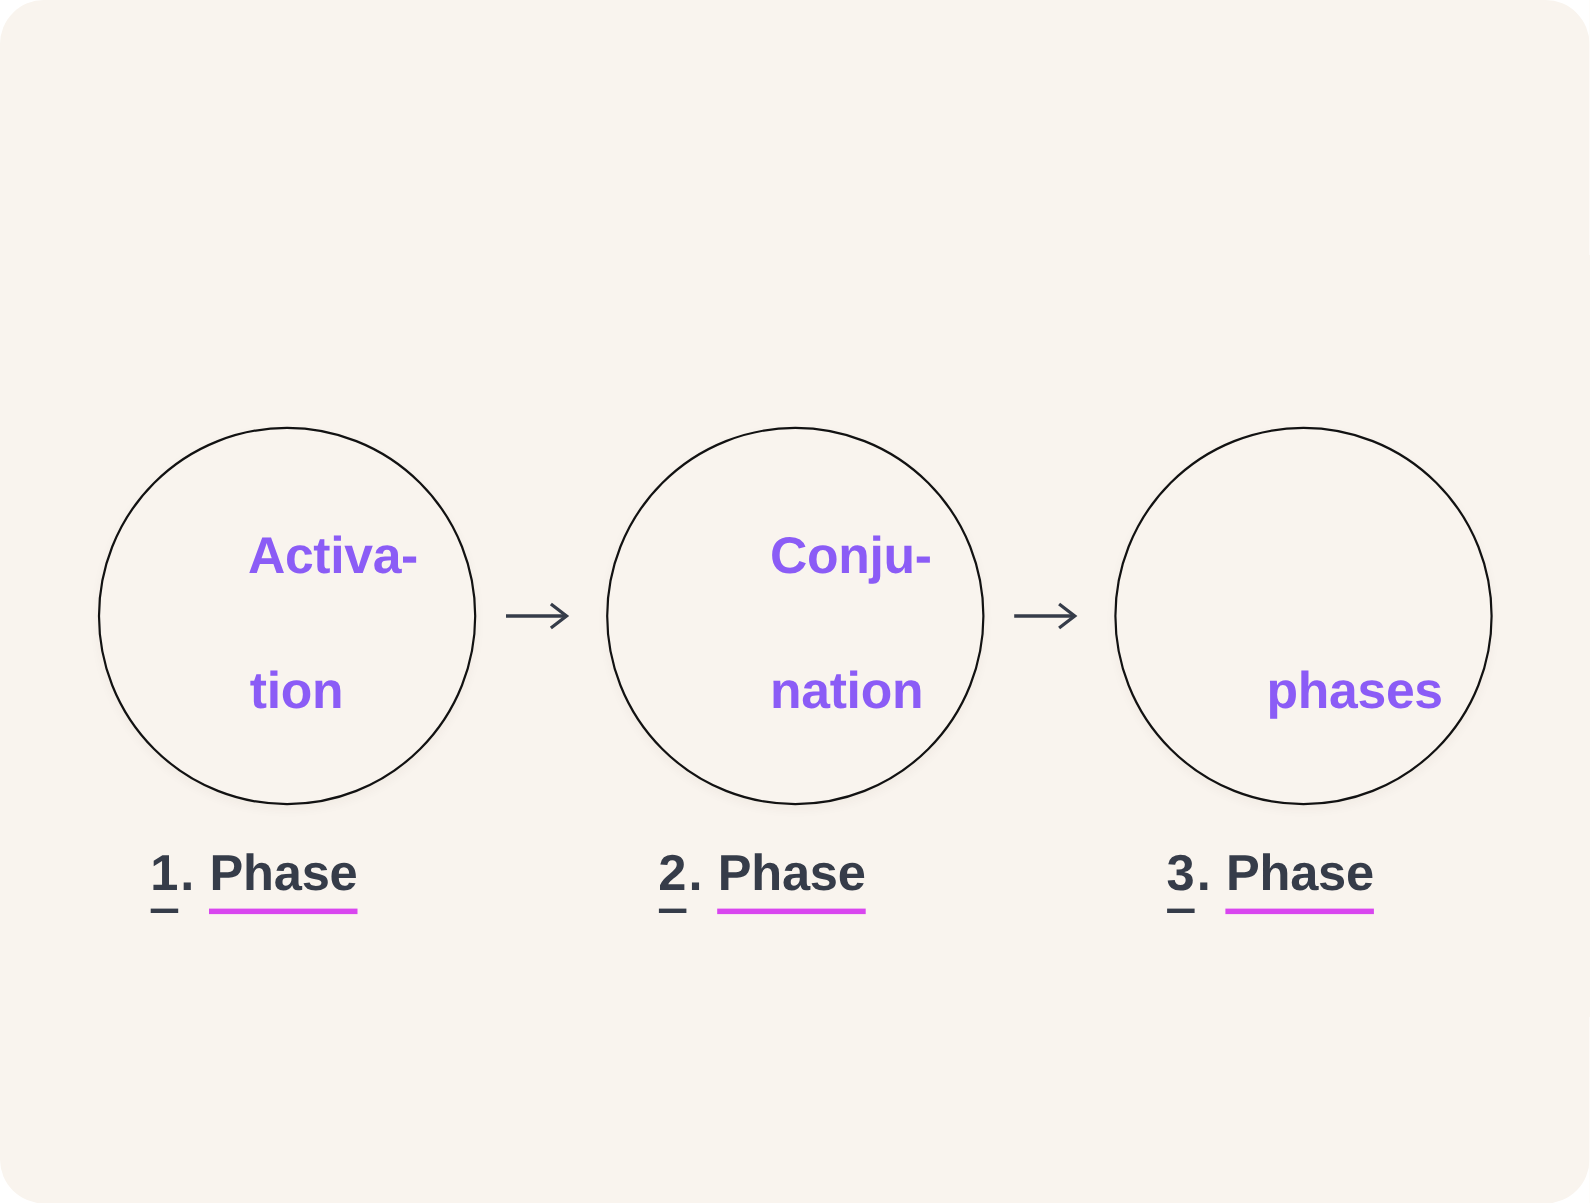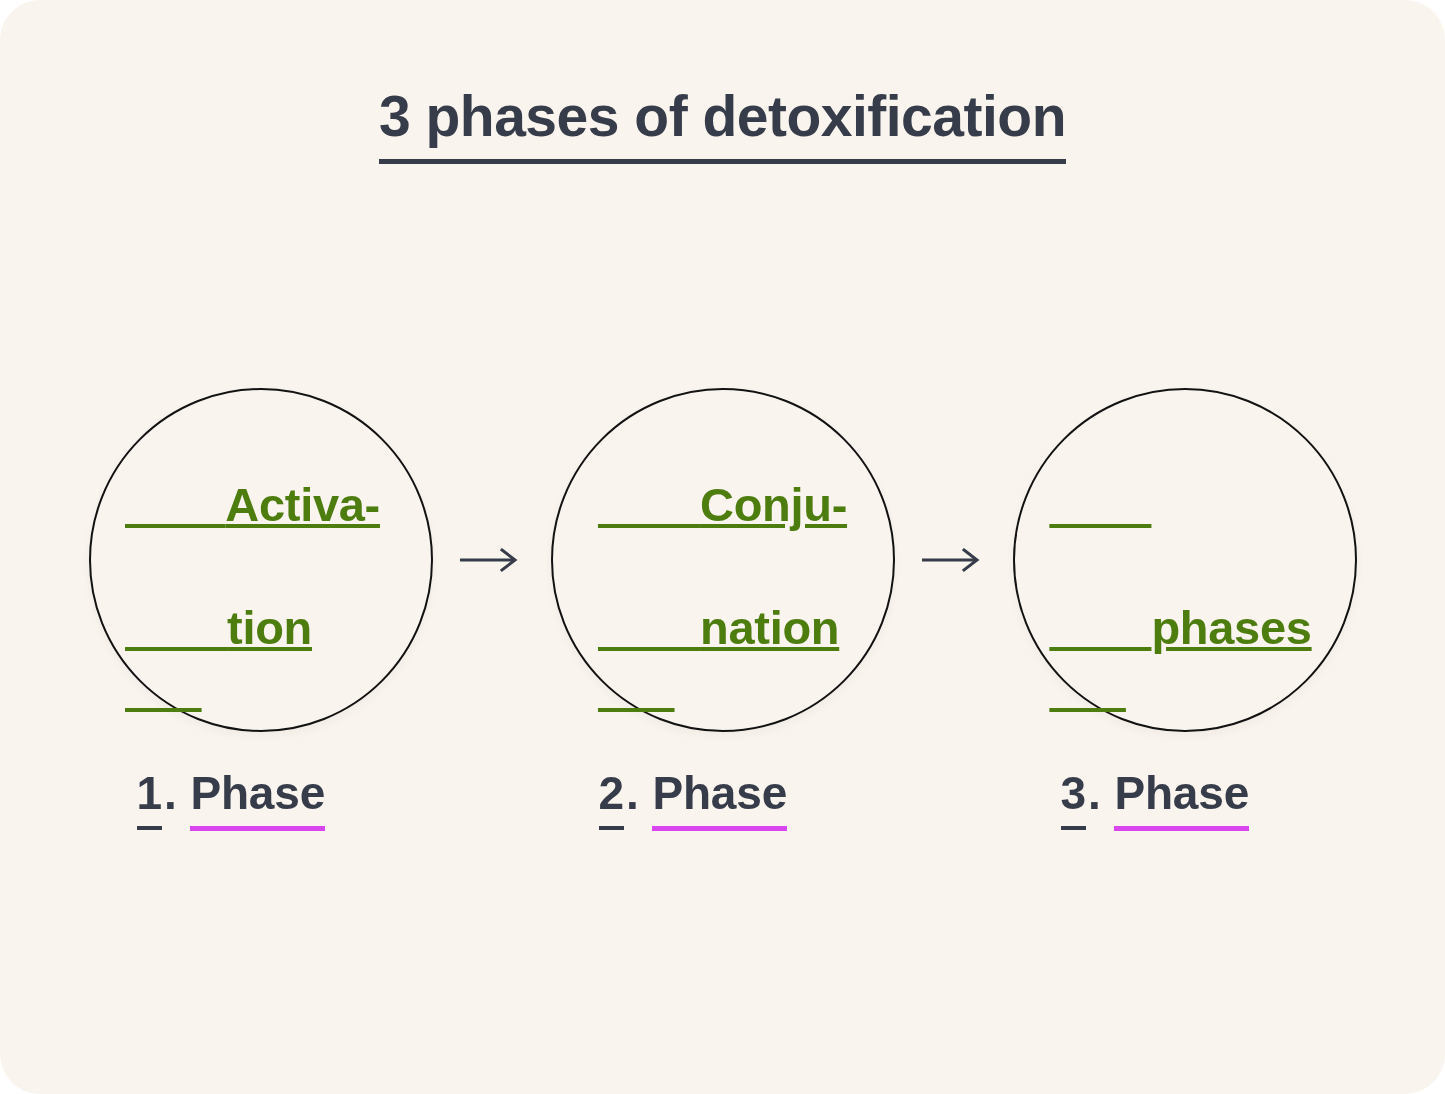--- a/index.html
+++ b/index.html
@@ -63,26 +63,25 @@
     display: flex;
     align-items: center;
     justify-content: center;
     box-shadow: 0 4px 10px rgba(60, 40, 20, 0.045);
     background: transparent;
   }
 
   .node-label {
     font-size: 47px;
     font-weight: 700;
-    color: #4d7c0f;
+    color: #8b5cf6;
     line-height: 1.30;
     letter-spacing: -0.3px;
     white-space: pre;
     text-align: left;
-    text-decoration: underline;
   }
 
   .node-label.align-right { text-align: left; }
   .node-label.align-left  { text-align: left; }
 
   
   .node-1 .node-label { transform: translate(-8px, 6px); }
   .node-2 .node-label { transform: translate(0px, 6px); }
   .node-3 .node-label { transform: translate(-4px, 6px); }
 
@@ -143,23 +142,20 @@
   .caption-word {
     border-bottom: 5px solid #d946ef;
     padding-bottom: 6px;
   }
 </style>
 </head>
 <body>
 
 <div class="canvas">
 
-  <div class="title-wrap">
-    <h1 class="title">3 phases of detoxification</h1>
-  </div>
 
   <div class="flow">
 
     <div class="node node-1">
       <div class="node-label align-left">
         <span>Activa-</span><br>
         <span>tion</span>
       </div>
     </div>
 

